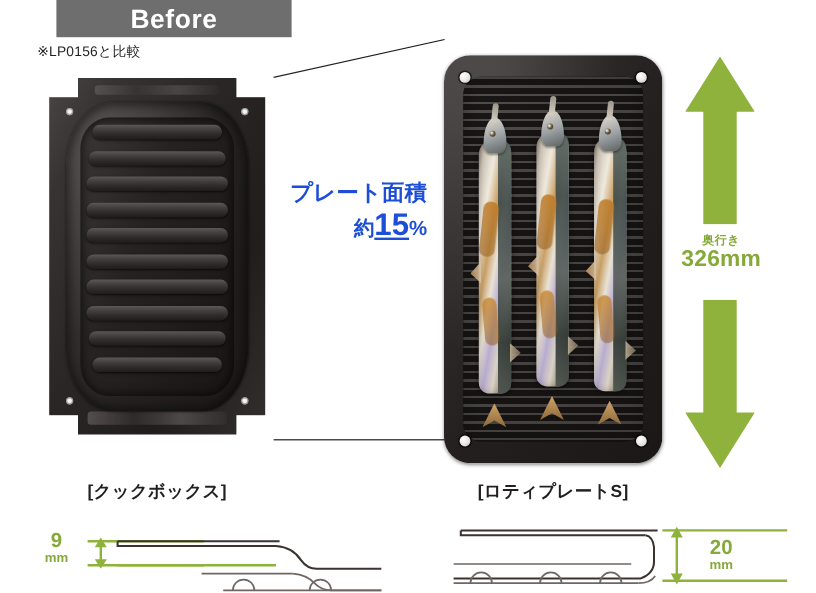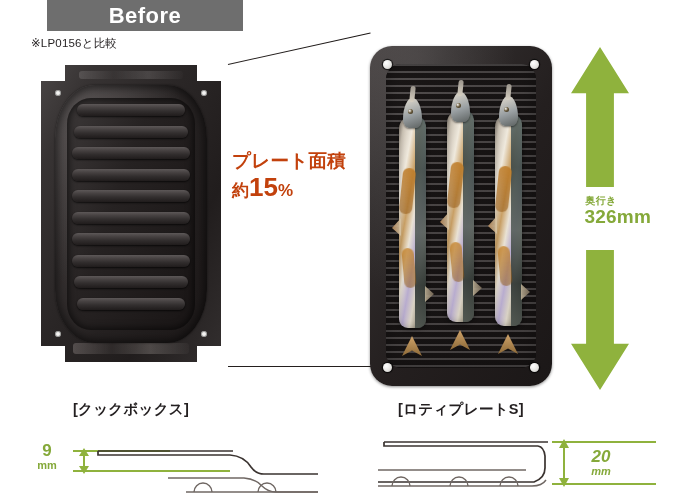--- a/index.html
+++ b/index.html
@@ -191,30 +191,30 @@
   .arrowDown{
     position:absolute;left:571px;top:250px;width:58px;height:140px;
     background:var(--g,#8fb23d);
     clip-path:polygon(50% 100%,100% 67%,74% 67%,74% 0%,26% 0%,26% 67%,0% 67%);
   }
   .depthLbl{
     position:absolute;left:551px;top:196px;width:100px;
     text-align:center;color:#85a93a;font-weight:bold;line-height:1.08;
   }
   .depthLbl .l1{font-size:10px;letter-spacing:.4px;}
-  .depthLbl .l2{font-size:19px;letter-spacing:.2px;text-align:right;}
+  .depthLbl .l2{font-size:19px;letter-spacing:.2px;}
 
   
   .callout{
     position:absolute;left:232px;top:150px;width:124px;
-    text-align:left;color:#c2410c;font-weight:bold;line-height:1.18;
+    text-align:right;color:#1d4ed8;font-weight:bold;line-height:1.18;
   }
   .callout .c1{font-size:18.5px;letter-spacing:.3px;}
   .callout .c2{font-size:17px;white-space:nowrap;}
-  .callout .c2 .big{font-size:26px;letter-spacing:0;}
+  .callout .c2 .big{font-size:26px;letter-spacing:0;text-decoration:underline;}
   .callout .c3{font-size:18.5px;letter-spacing:.3px;}
 
   
   .cap{
     position:absolute;top:400px;
     font-size:14.5px;font-weight:bold;color:#231f20;
     text-align:center;letter-spacing:.3px;
   }
   .cap.l{left:41px;width:180px;}
   .cap.r{left:370px;width:182px;}
@@ -370,19 +370,19 @@
       <path d="M18 8 L182 8" stroke="#3a3330" stroke-width="1.7" fill="none"></path>
       <path d="M18 8 L18 12 L172 12" stroke="#3a3330" stroke-width="1.7" fill="none"></path>
       <path d="M172 12 Q178 13 179 22 L179 34 Q179 44 168 48 L12 48" stroke="#3a3330" stroke-width="1.7" fill="none"></path>
       <path d="M12 36 L160 36" stroke="#6f6763" stroke-width="1.4" fill="none"></path>
       <path d="M12 52 L166 52" stroke="#6f6763" stroke-width="1.4" fill="none"></path>
       <path d="M166 52 Q176 52 180 46" stroke="#6f6763" stroke-width="1.4" fill="none"></path>
       <path d="M26 52 a9 9 0 0 1 18 0" stroke="#6f6763" stroke-width="1.4" fill="none"></path>
       <path d="M84 52 a9 9 0 0 1 18 0" stroke="#6f6763" stroke-width="1.4" fill="none"></path>
       <path d="M134 52 a9 9 0 0 1 18 0" stroke="#6f6763" stroke-width="1.4" fill="none"></path>
     </svg>
-    <div class="dimTxt" style="left:212px;top:14px;width:46px;font-style:italic;">
+    <div class="dimTxt" style="left:212px;top:14px;width:46px;">
       <span class="num">20</span>
       <span class="unit">mm</span>
     </div>
   </div>
 
 </div>
 
 </body></html>

